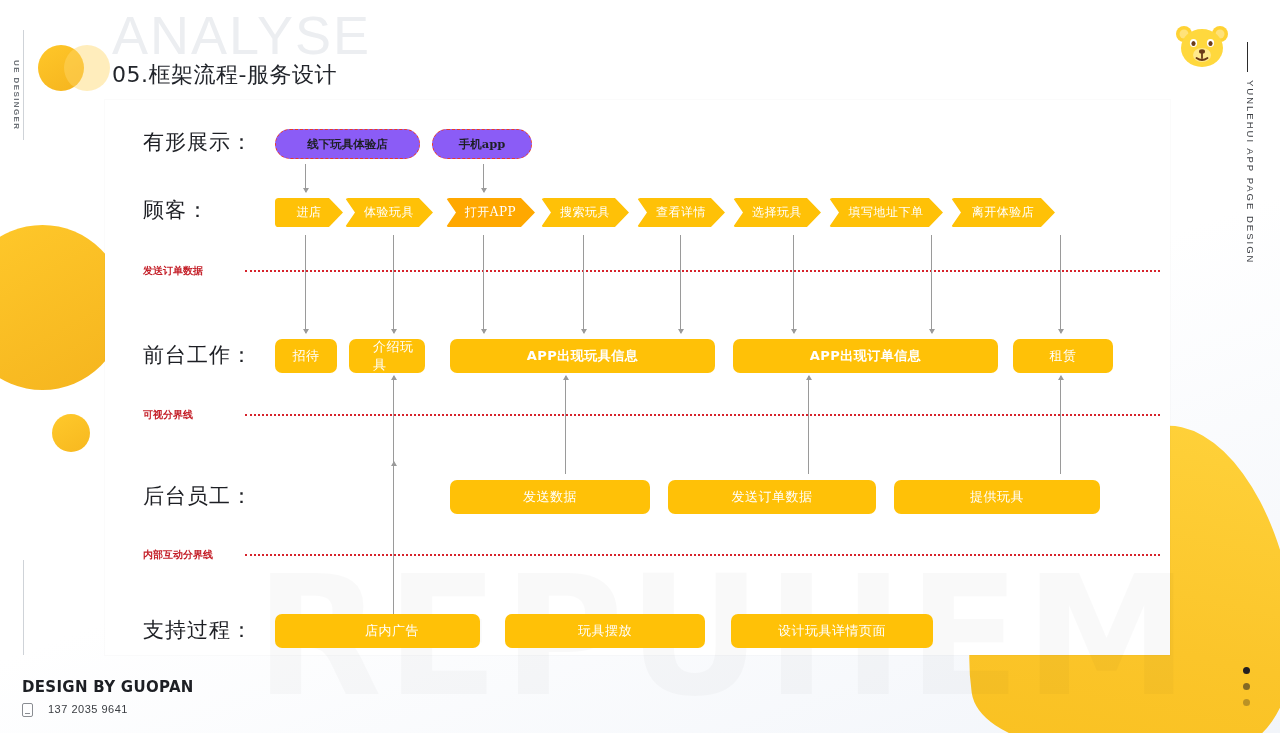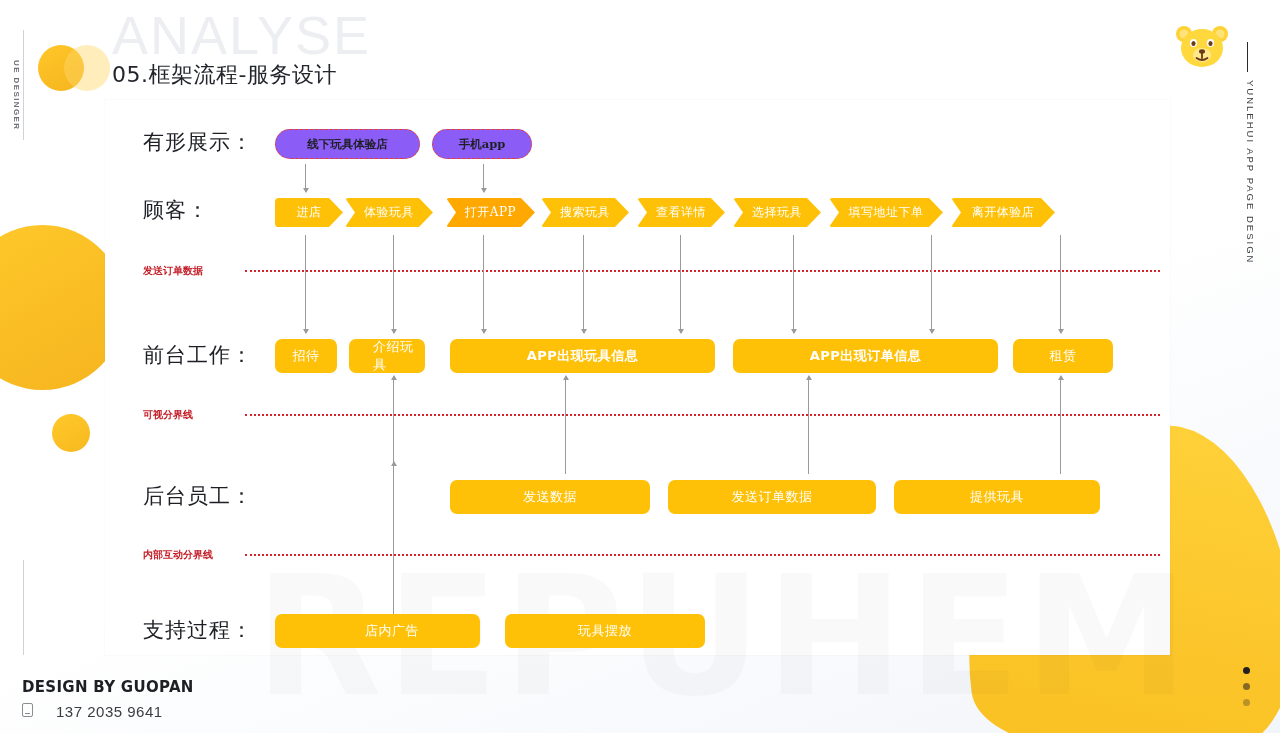--- a/index.html
+++ b/index.html
@@ -158,22 +158,22 @@
   .conn .head-down { bottom: -1px; border-top: 5px solid #9a9a9a; }
   .conn .head-up   { top: -1px;    border-bottom: 5px solid #9a9a9a; }
 
   
   .footer-title {
     position: absolute; left: 22px; top: 678px;
     font-size: 15px; font-weight: 700; letter-spacing: .3px; color: #1d1f24;
     font-family: "DejaVu Sans","Liberation Sans",sans-serif;
   }
   .footer-phone {
-    position: absolute; left: 56px; top: 703px;
-    font-size: 15px; color: #3a3d42; letter-spacing: .5px;
+    position: absolute; left: 48px; top: 703px;
+    font-size: 11px; color: #3a3d42; letter-spacing: .5px;
   }
   .phone-icon {
     position: absolute; left: 22px; top: 703px;
     width: 11px; height: 14px; border: 1.3px solid #8a8d92; border-radius: 2px;
   }
   .phone-icon:after {
     content:""; position:absolute; left:2px; bottom:2px; width:5px; height:1px; background:#8a8d92;
   }
 </style>
 </head>
@@ -300,17 +300,18 @@
 
   <div class="divider-label" style="left:38px; top:448px;">内部互动分界线</div>
   <div class="divider" style="left:140px; top:454px; width:915px;"></div>
 
   <div class="conn" style="left:288px; top:362px; height:152px;">
       <span class="head-up"></span>
     </div>
 
   <div class="box" style="left:170px; top:514px; width:205px;padding-left:29px;">店内广告</div>
   <div class="box" style="left:400px; top:514px; width:200px;">玩具摆放</div>
+  <div class="box" style="left:626px; top:514px; width:202px;">设计玩具详情页面</div>
 </div>
 
 <div class="footer-title">DESIGN BY GUOPAN</div>
 <div class="phone-icon"></div>
 <div class="footer-phone">137 2035 9641</div>
 
 </body></html>

